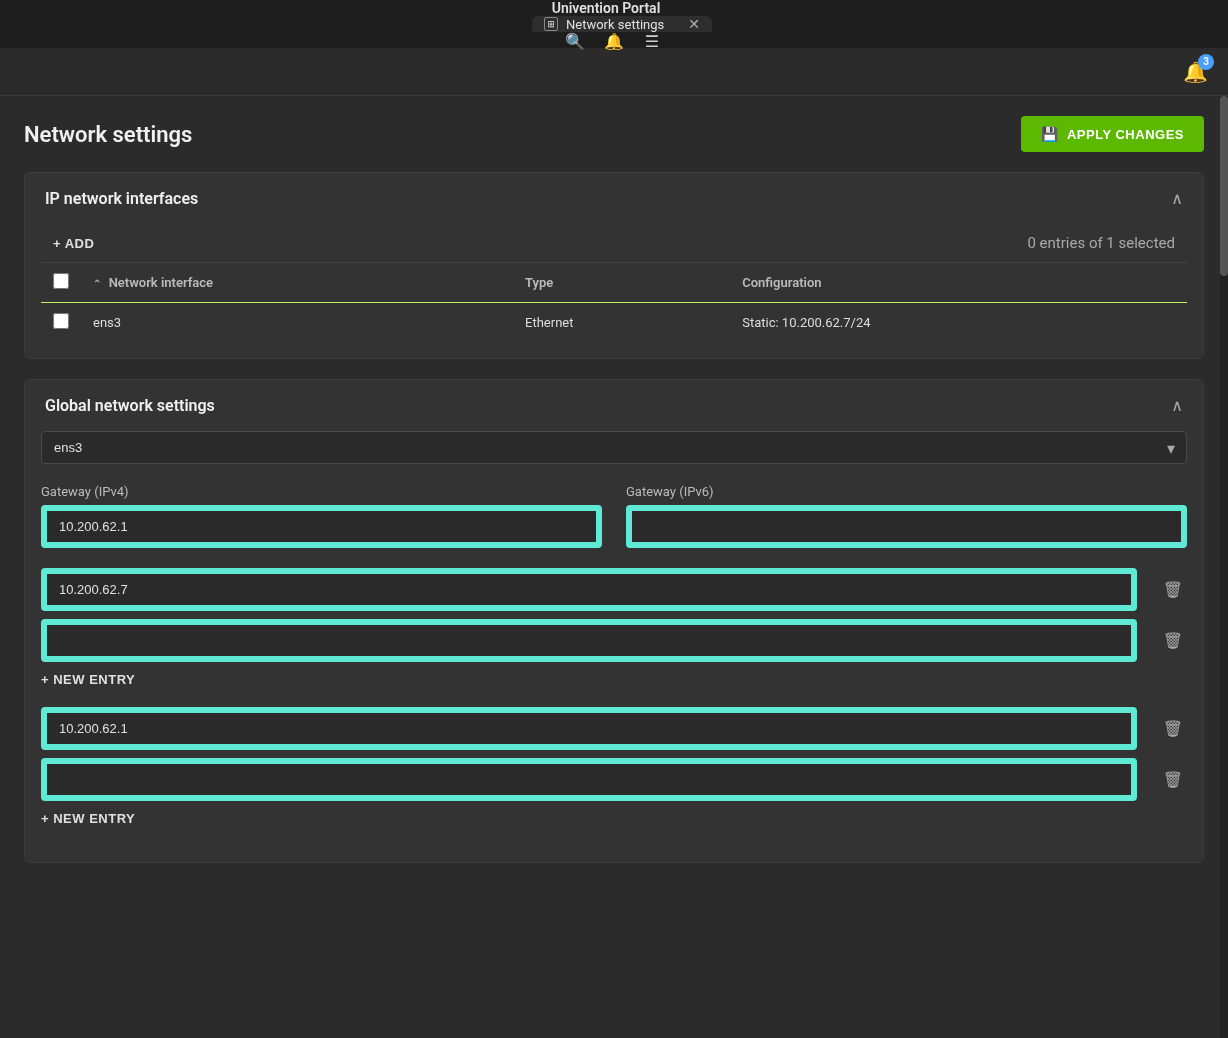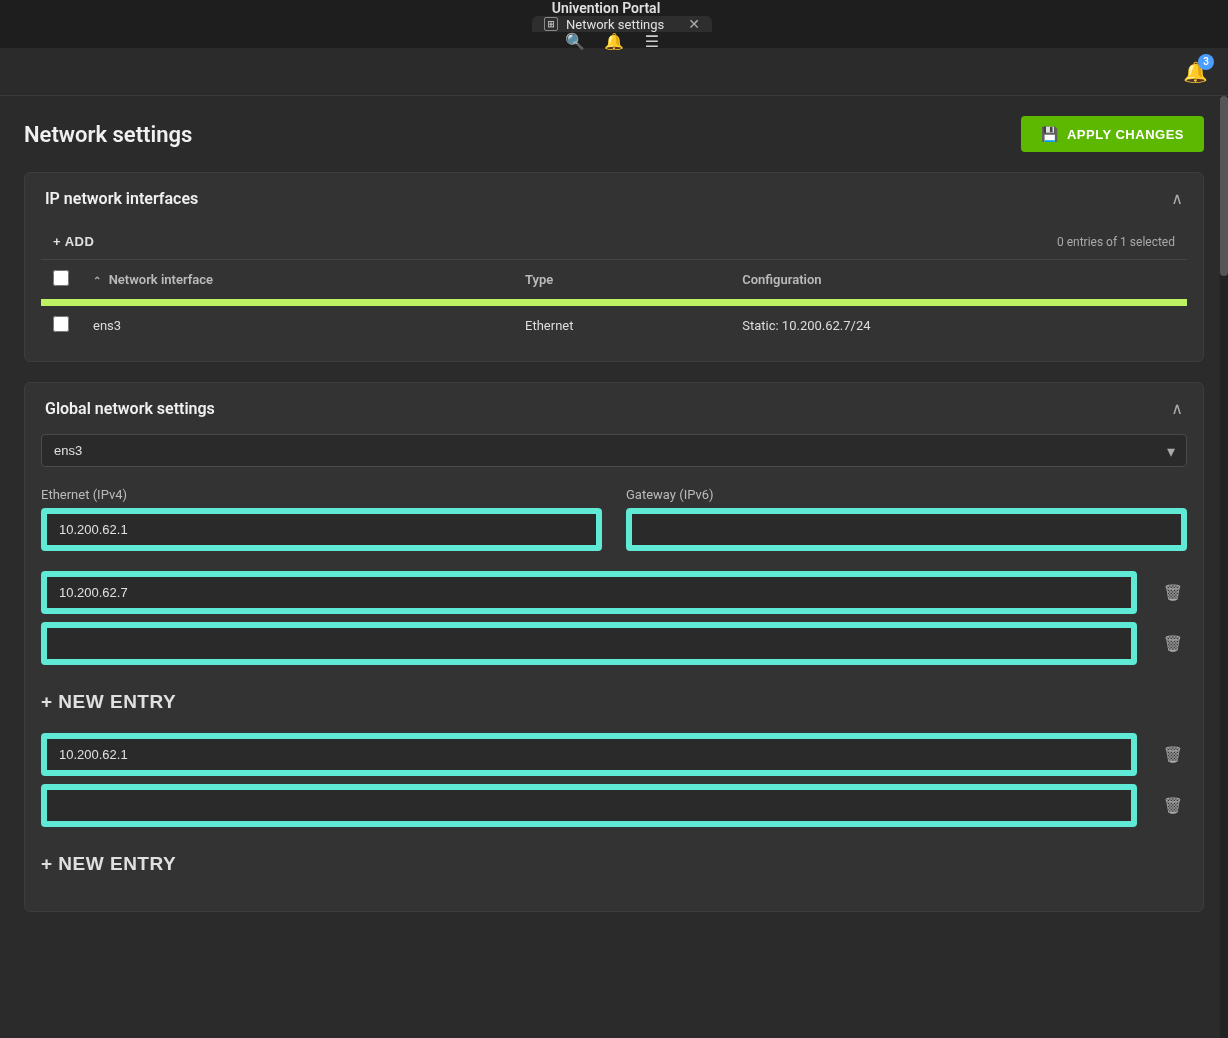--- a/index.html
+++ b/index.html
@@ -182,34 +182,34 @@
       font-size: 13px;
       cursor: pointer;
       display: flex;
       align-items: flex-start;
       gap: 4px;
       font-weight: 600;
       text-transform: uppercase;
       letter-spacing: 0.5px;
     }
     .entries-info {
-      font-size: 12px;
+      font-size: 15px;
       color: #aaa;
     }
     .data-table {
       width: 100%;
       border-collapse: collapse;
     }
     .data-table th {
       text-align: left;
       padding: 10px 12px;
       font-size: 13px;
       font-weight: 600;
       color: #bbb;
-      border-bottom: 7px solid #bef264;
+      border-bottom: 1px solid #bef264;
     }
     .data-table td {
       padding: 10px 12px;
       font-size: 13px;
       color: #ddd;
       border-bottom: 1px solid #3a3a3a;
     }
     .data-table tr:last-child td { border-bottom: none; }
     .data-table .checkbox-cell { width: 36px; }
     input[type="checkbox"] {
@@ -291,26 +291,26 @@
       cursor: pointer;
       font-size: 16px;
       padding: 4px;
       display: flex;
       align-items: center;
     }
     .new-entry-btn {
       background: transparent;
       border: none;
       color: #e0e0e0;
-      font-size: 19px;
+      font-size: 13px;
       cursor: pointer;
       display: flex;
       align-items: center;
       gap: 4px;
-      margin-top: 26px;
+      margin-top: 10px;
       font-weight: 600;
       text-transform: uppercase;
       letter-spacing: 0.5px;
     }
 
     
     .main::-webkit-scrollbar { width: 8px; }
     .main::-webkit-scrollbar-track { background: #2b2b2b; }
     .main::-webkit-scrollbar-thumb { background: #555; border-radius: 4px; }
 
@@ -420,21 +420,21 @@
       <div class="form-group">
         <div class="select-wrap">
           <select class="form-select">
             <option>ens3</option>
           </select>
         </div>
       </div>
 
       <div class="form-row">
         <div class="form-col">
-          <label class="form-label">Ethernet (IPv4)</label>
+          <label class="form-label">Gateway (IPv4)</label>
           <input type="text" class="form-input" value="10.200.62.1" style="">
         </div>
         <div class="form-col">
           <label class="form-label">Gateway (IPv6)</label>
           <input type="text" class="form-input" style="">
         </div>
       </div>
 
       <div class="form-group">
         <div class="dns-list">

